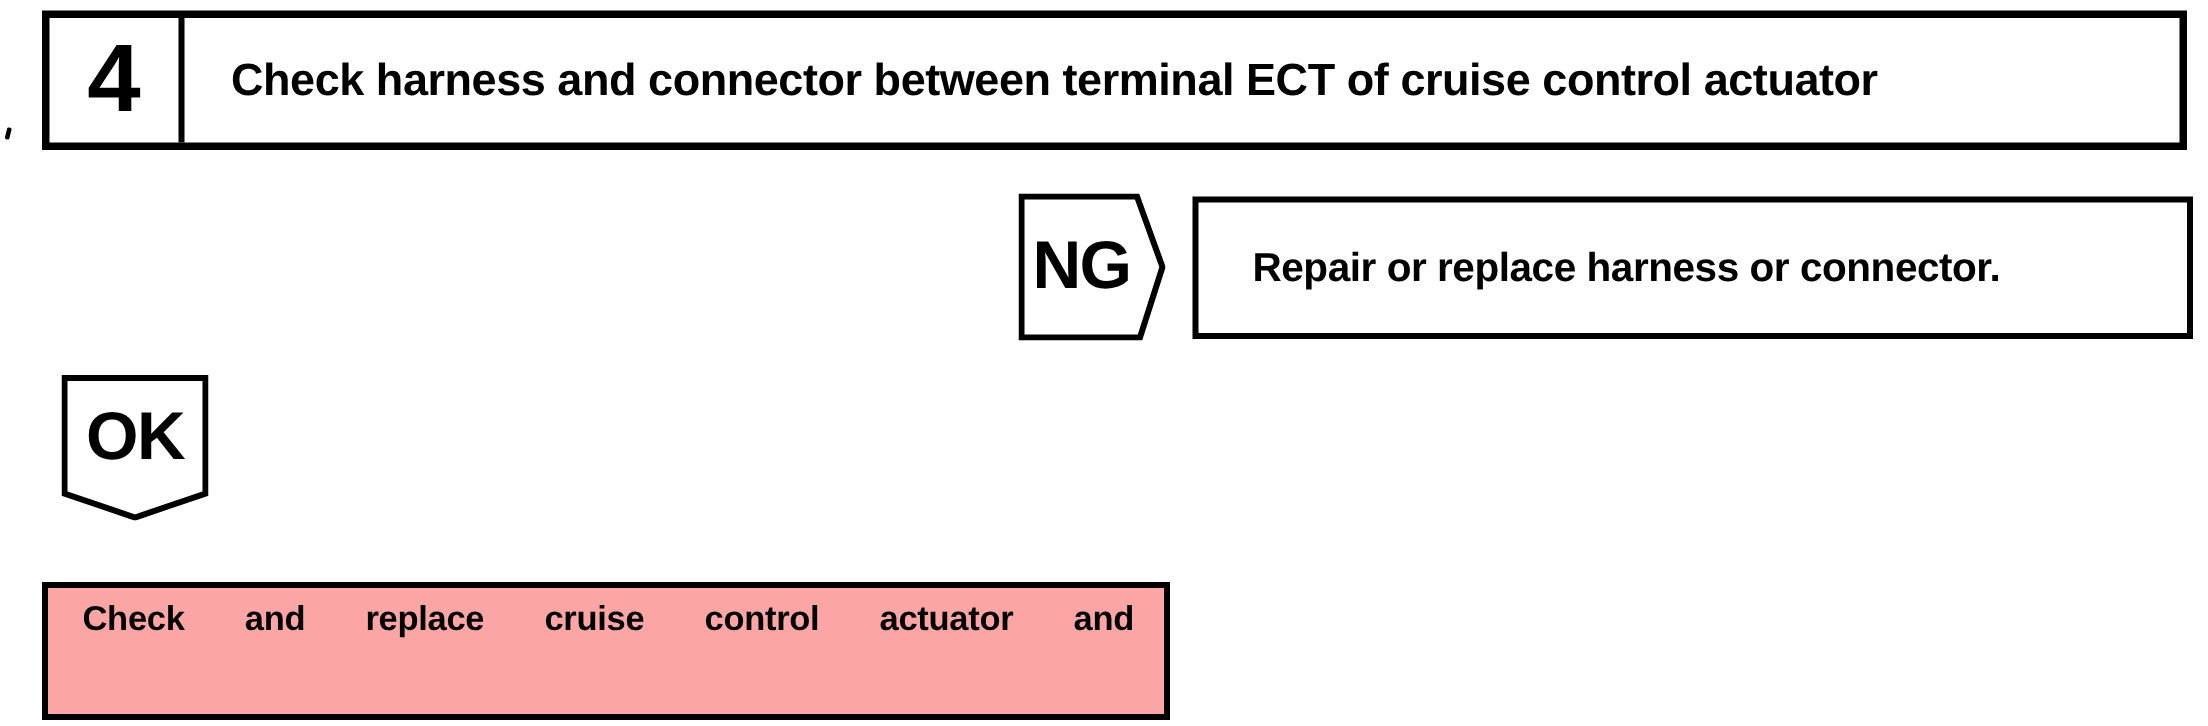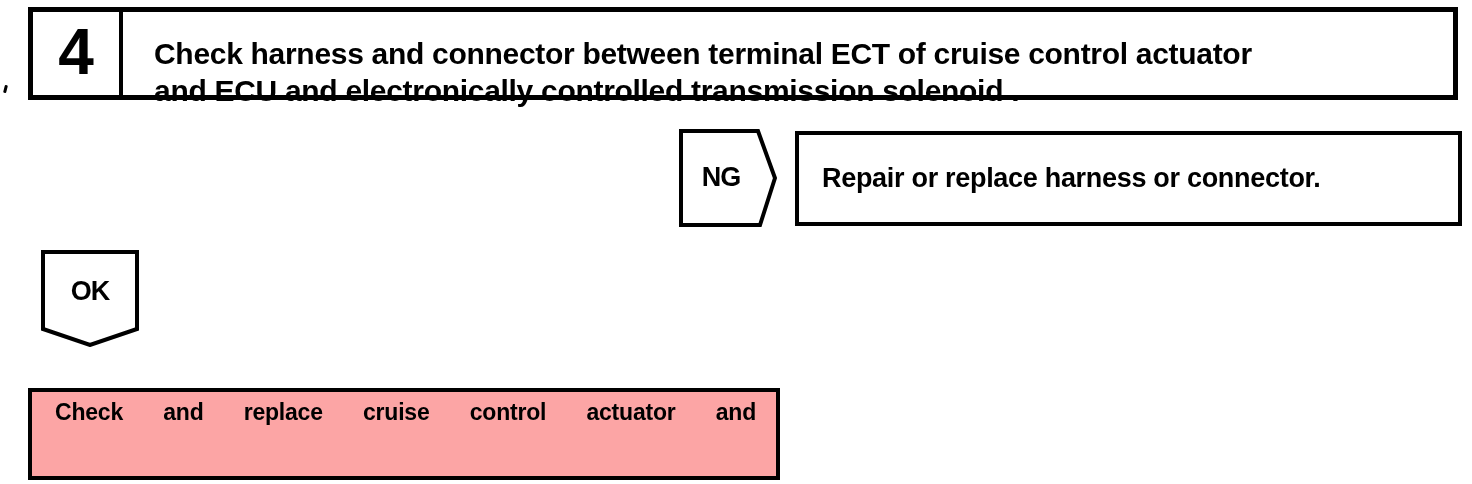--- a/index.html
+++ b/index.html
@@ -48,37 +48,37 @@
   .connector {
     position: absolute;
     width: 98px; height: 98px;
   }
   .connector svg { position: absolute; left: 0; top: 0; }
   .connector .shape-label {
     position: absolute;
     display: flex;
     align-items: center;
     justify-content: center;
-    font-size: 27px;
+    font-size: 45px;
     letter-spacing: -1px;
   }
   .connector-ng { left: 679px; top: 129px; }
   .connector-ng .shape-label { left: 0; top: 0; width: 84px; height: 96px; }
   .connector-ok { left: 27px; top: 250px; height: 97px; margin-left: 14px; }
   .connector-ok .shape-label { left: 0; top: 0; width: 98px; height: 82px; }
 
   
   .ng-action-box {
     position: absolute;
     left: 795px; top: 131px;
     width: 667px; height: 95px;
     border: 4px solid #000;
     display: flex;
     align-items: center;
-    padding-left: 23px;
+    padding-left: 36px;
     font-size: 27px;
     letter-spacing: -0.3px;
     white-space: nowrap;
     background: #fff;
   }
 
   
   .ok-action-box {
     position: absolute;
     left: 28px; top: 388px;
@@ -109,21 +109,20 @@
 <body>
 
 <div class="canvas">
 
   <div class="step-box">
     <div class="step-number-cell">
       <span>4</span>
     </div>
     <div class="step-text-cell">
       <div class="line">Check harness and connector between terminal ECT of cruise control actuator</div>
-      <div class="line">and ECU and electronically controlled transmission solenoid .</div>
     </div>
   </div>
 
   <div class="connector connector-ng">
     <svg width="98" height="98" viewBox="0 0 98 98" aria-hidden="true">
       <polygon points="2,2 79,2 96,49 81,96 2,96" fill="#ffffff" stroke="#000000" stroke-width="4" stroke-linejoin="miter"></polygon>
     </svg>
     <span class="shape-label">NG</span>
   </div>
 

